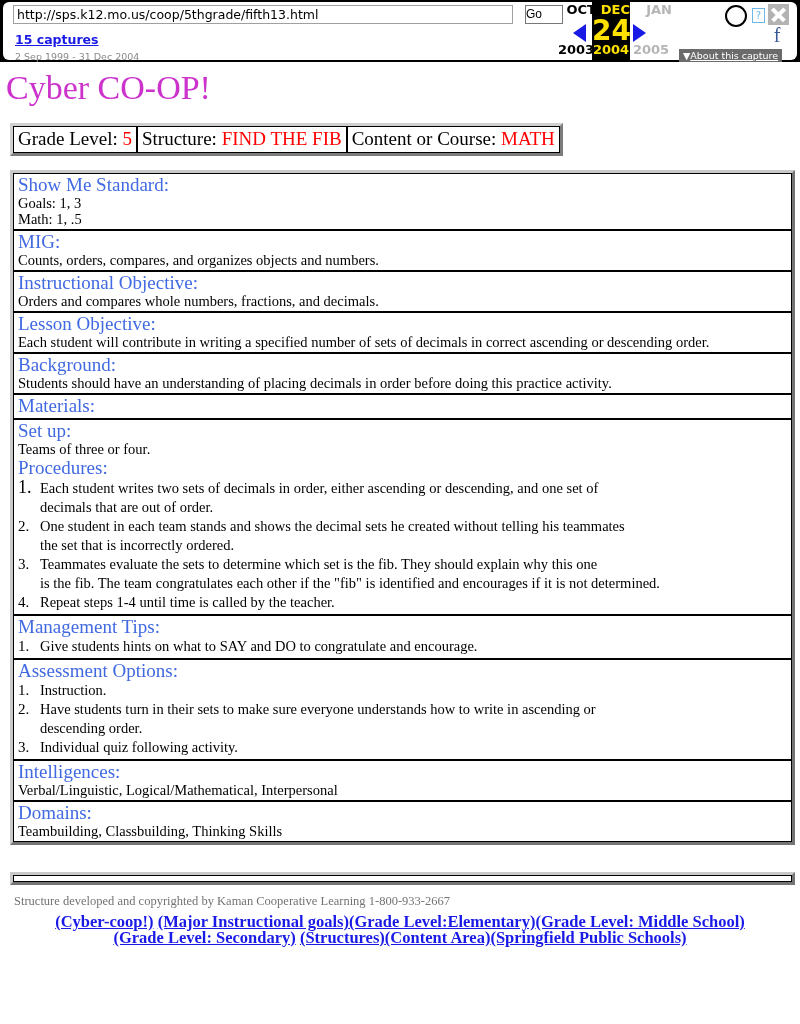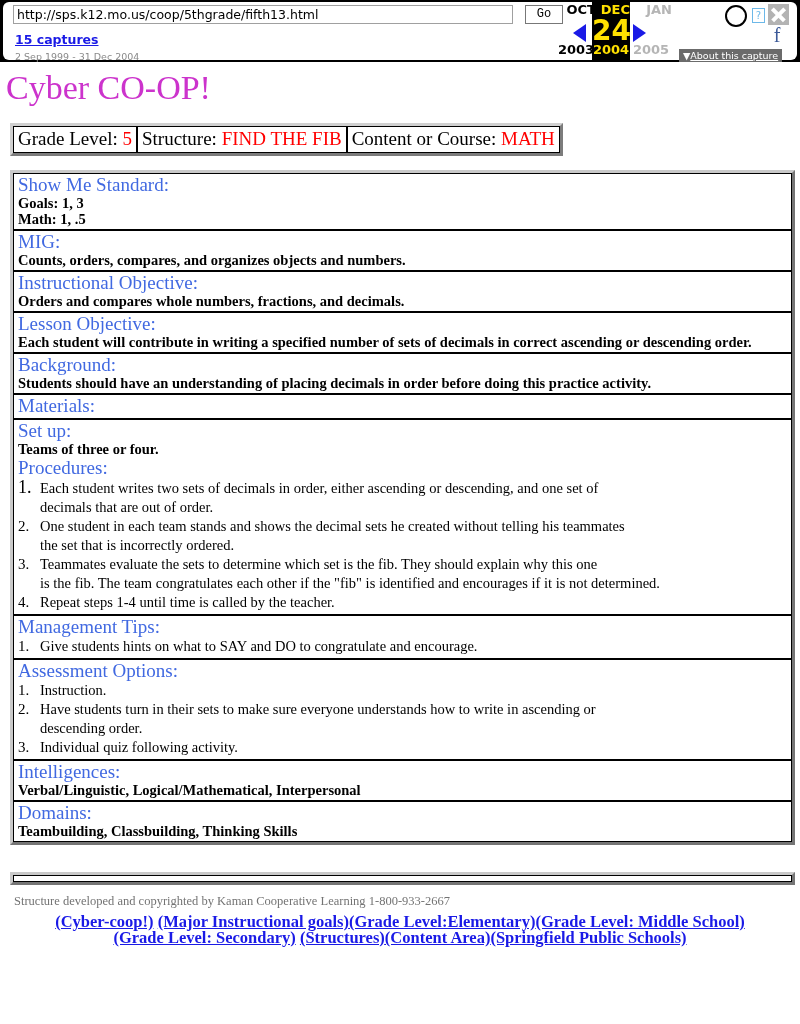--- a/index.html
+++ b/index.html
@@ -39,24 +39,24 @@
     padding: 1px 3px;
     box-sizing: border-box;
     vertical-align: middle;
   }
   #wm-go {
     display: inline-block;
     vertical-align: middle;
     margin-left: 8px;
     width: 38px; height: 19px;
     line-height: 17px;
-    text-align: center;
+    text-align: left;
     border: 1px solid #777;
     background: #fff;
-    font-family: Liberation Mono, monospace;
+    font-family: Liberation Sans, sans-serif;
     font-size: 12px;
     color: #000;
     box-sizing: border-box;
     cursor: pointer;
   }
   #wm-captures {
     position: absolute; left: 12px; top: 30px;
     font-family: "DejaVu Sans", sans-serif;
     font-size: 12.5px;
     font-weight: bold;
@@ -203,21 +203,21 @@
     color: #4169e1;
     font-size: 19px;
     line-height: 21px;
     white-space: nowrap;
   }
   .sec-body {
     color: #000;
     font-size: 14.5px;
     line-height: 16px;
   }
-  .sec-body .il { display: block; font-weight: bold; }
+  .sec-body .il { display: block; }
   ol.steps {
     margin: 0; padding: 0; list-style: none;
   }
   ol.steps > li {
     font-size: 14.5px;
     line-height: 19px;
     padding-left: 0;
   }
   ol.steps > li .num {
     display: inline-block;

